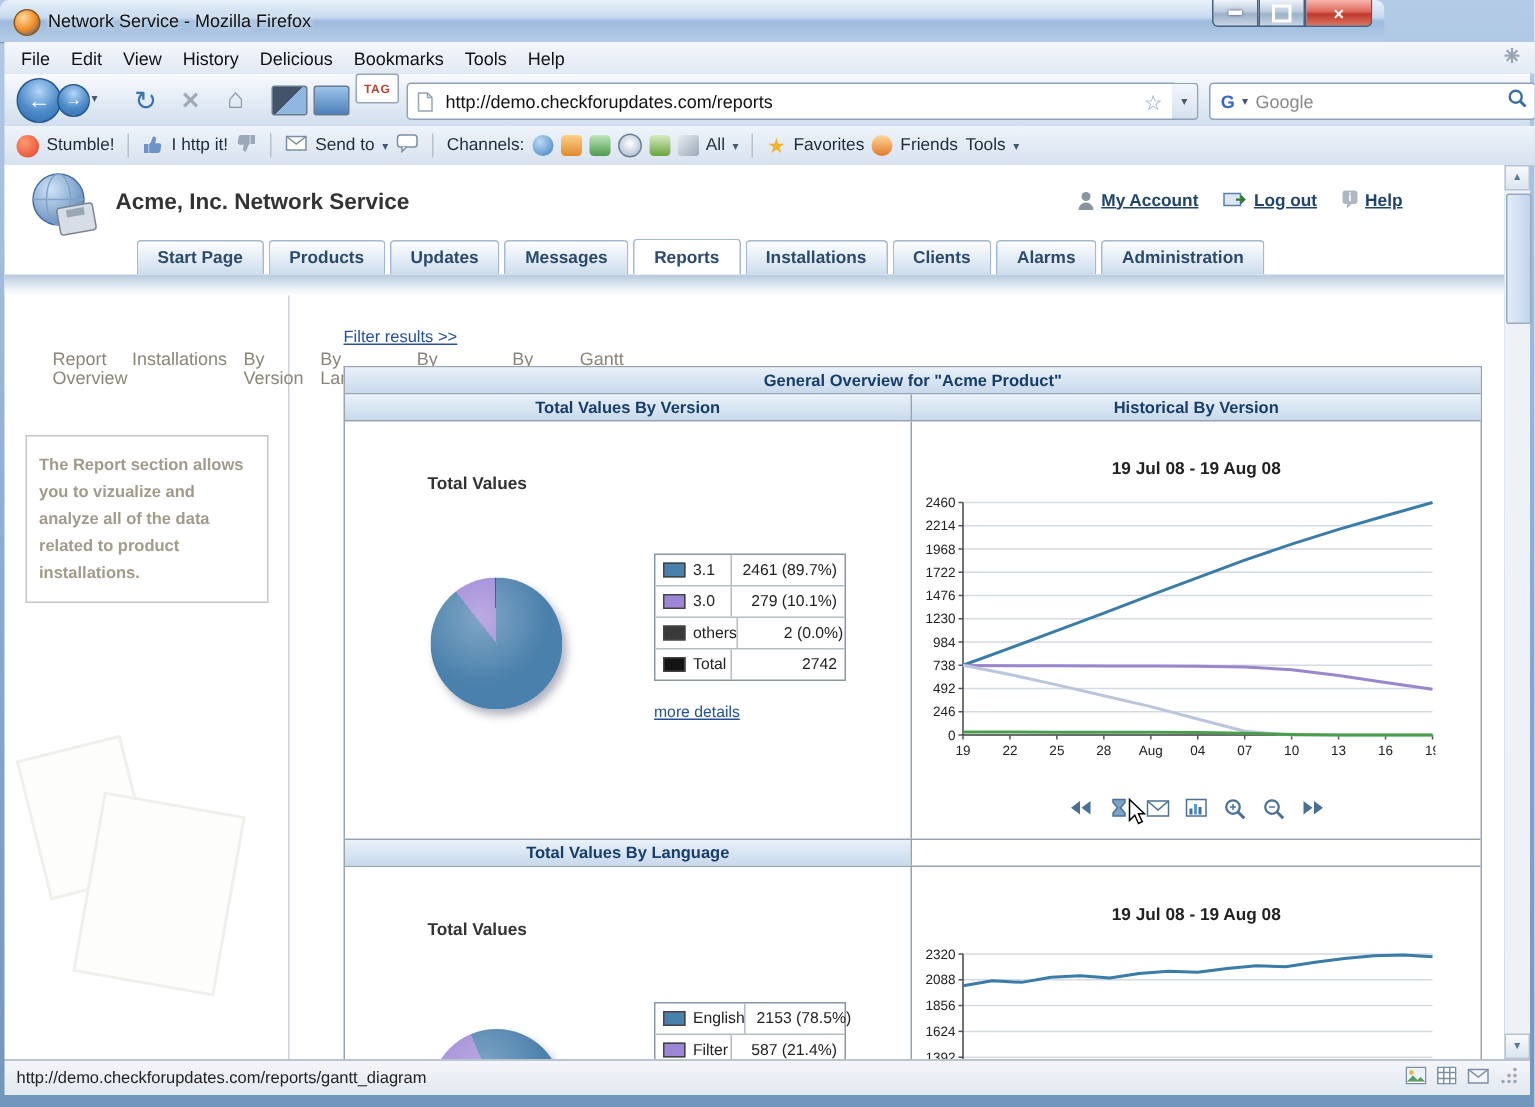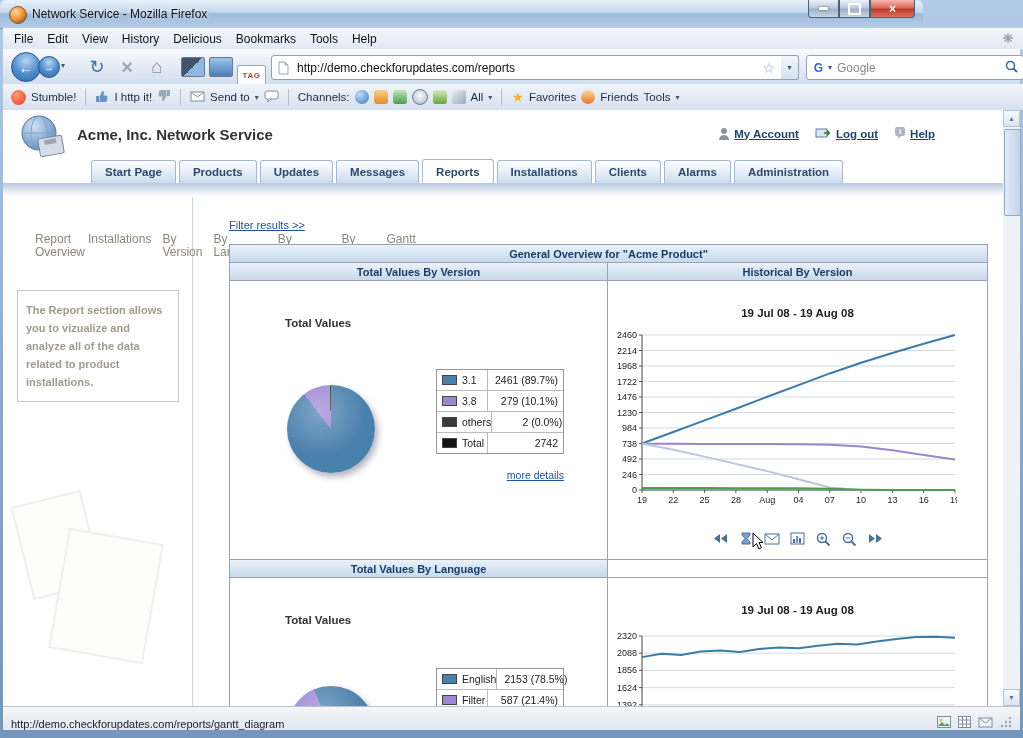--- a/index.html
+++ b/index.html
@@ -36,21 +36,21 @@
        background:radial-gradient(circle at 50% 28%,#b3d6f7,#4e8bc8 55%,#2c6bb0);border:1px solid #28578f;
        color:#fff;font-weight:bold;font-size:11px;display:flex;align-items:center;justify-content:center}
   .nav-dd{position:absolute;left:58px;top:12px;font-size:8px;color:#44586e}
   .nav-ic{position:absolute;top:6px;width:24px;height:24px;display:flex;align-items:center;justify-content:center;border-radius:3px}
   .reload{left:82px;color:#3b73ad;font-size:18px}
   .stop{left:112px;color:#a0aab6;font-size:20px;font-weight:bold}
   .home{left:142px;color:#8b95a2;font-size:19px}
   .thumb{position:absolute;top:8px;width:22px;height:18px;border:1px solid #6b7b8d;border-radius:2px}
   .t1{left:178px;background:linear-gradient(135deg,#42536a 50%,#90b7e1 50%)}
   .t2{left:206px;background:linear-gradient(180deg,#9cc4ec,#4d7fb8)}
-  .tagbox{position:absolute;left:234px;top:16px;width:27px;height:18px;border:1px solid #97a6b8;border-radius:2px;background:#fff;
+  .tagbox{position:absolute;left:234px;top:0;width:27px;height:18px;border:1px solid #97a6b8;border-radius:2px;background:#fff;
        font-size:8px;font-weight:bold;color:#b5432d;display:flex;align-items:center;justify-content:center;letter-spacing:.5px}
   .urlbox{position:absolute;left:268px;top:6px;width:510px;height:23px;background:#fff;border:1px solid #8fa2ba;
        border-radius:3px 0 0 3px;display:flex;align-items:center}
   .page-ic{margin:0 6px;display:flex}
   .url-input{flex:1;border:none;outline:none;font-size:12px;color:#111;font-family:inherit;background:transparent}
   .bm-star{margin-right:7px;color:#8aa4c4;font-size:14px}
   .url-dd{position:absolute;left:778px;top:6px;width:17px;height:23px;border:1px solid #8fa2ba;border-left:none;border-radius:0 3px 3px 0;
        background:linear-gradient(180deg,#f2f6fb,#d6e1ef);font-size:8px;color:#44586e;display:flex;align-items:center;justify-content:center}
   .searchbox{position:absolute;left:803px;top:6px;width:206px;height:23px;background:#fff;border:1px solid #8fa2ba;border-radius:3px;
        display:flex;align-items:center;padding:0 5px;gap:3px}
@@ -113,37 +113,37 @@
   .pie-title{position:absolute;left:55px;top:36px;font-size:11.5px;font-weight:bold;color:#333}
   .pt2{top:36px}
   .pie{position:absolute;left:57px;top:104px;width:88px;height:88px;border-radius:50%;box-shadow:3px 4px 6px rgba(40,40,80,.35)}
   .pie2{top:108px}
   .legend{position:absolute;left:206px;top:88px;width:128px;border:1px solid #8b97a6;background:#fff;box-sizing:border-box}
   .legend2{top:90px}
   .lrow{display:flex;align-items:center;height:20px;border-top:1px solid #b4bcc6;padding:0 5px;font-size:10.5px;color:#222}
   .lrow:first-child{border-top:none}
   .sw{width:13px;height:8px;border:1px solid #444;margin-right:5px;flex:0 0 auto}
   .lv{margin-left:auto;border-left:1px solid #b4bcc6;height:100%;display:flex;align-items:center;justify-content:flex-end;min-width:66px;padding-left:4px}
-  .more{position:absolute;left:206px;top:188px;width:128px;text-align:right;font-size:10.5px;color:#24509e;text-decoration:underline;cursor:pointer}
+  .more{position:absolute;left:206px;top:188px;width:128px;text-align:left;font-size:10.5px;color:#24509e;text-decoration:underline;cursor:pointer}
   .cdate{position:absolute;left:0;top:26px;width:100%;text-align:center;font-size:11.5px;font-weight:bold;color:#222}
   .linechart{position:absolute;left:0;top:50px}
   .lc2{top:54px}
   .ctoolbar{position:absolute;left:0;top:250px;width:100%;display:flex;justify-content:center;gap:9px}
   .cticon{width:17px;height:15px;display:flex;align-items:center;justify-content:center;cursor:pointer}
   .cursor{position:absolute;left:749px;top:422px;z-index:9}
   
   .scrollbar{position:absolute;left:1003px;top:110px;width:17px;height:596px;background:#eef1f5}
   .sb-btn{position:absolute;left:0;width:17px;height:17px;box-sizing:border-box;border:1px solid #b8c4d2;color:#5b7a9a;font-size:7px;
        background:linear-gradient(180deg,#f8fafc,#dbe4ef);display:flex;align-items:center;justify-content:center}
   .sb-up{top:0}.sb-down{bottom:0}
   .sb-thumb{position:absolute;left:1px;top:19px;width:15px;height:85px;border:1px solid #93a9c4;border-radius:2px;
        background:linear-gradient(90deg,#e3ecf7,#c2d4ea)}
   
   .statusbar{position:absolute;left:3px;top:706px;width:1017px;height:24px;box-sizing:border-box;
-       background:linear-gradient(180deg,#f4f6f9,#e2e8f0);border-top:1px solid #b9c3cf;display:flex;align-items:flex-end;padding:0 8px;
+       background:linear-gradient(180deg,#f4f6f9,#e2e8f0);border-top:1px solid #b9c3cf;display:flex;align-items:center;padding:0 8px;
        font-size:11px;color:#222}
   .status-icons{margin-left:auto;display:flex;gap:7px;align-items:center}
 </style>
 </head>
 <body>
 
 <div class="titlebar">
   <span class="fx-icon"></span>
   <span class="win-title">Network Service - Mozilla Firefox</span>
   <div class="winbtns">
@@ -344,21 +344,21 @@
           <span class="pie-title">Total Values</span>
           <div class="pie" style="background-image: radial-gradient(circle at 38% 30%, rgba(255, 255, 255, 0.3), rgba(255, 255, 255, 0) 55%), conic-gradient(from -38deg, rgb(157, 134, 214) 0deg, rgb(157, 134, 214) 36.36deg, rgb(58, 58, 58) 36.36deg, rgb(58, 58, 58) 37.44deg, rgb(74, 128, 172) 37.44deg, rgb(74, 128, 172) 360deg);"></div>
           <div class="legend">
             <div class="lrow">
               <span class="sw" style="background: rgb(74, 128, 172);"></span>
               <span>3.1</span>
               <span class="lv">2461 (89.7%)</span>
             </div>
             <div class="lrow">
               <span class="sw" style="background: rgb(157, 134, 214);"></span>
-              <span>3.8</span>
+              <span>3.0</span>
               <span class="lv">279 (10.1%)</span>
             </div>
             <div class="lrow">
               <span class="sw" style="background: rgb(58, 58, 58);"></span>
               <span>others</span>
               <span class="lv">2 (0.0%)</span>
             </div>
             <div class="lrow">
               <span class="sw" style="background: rgb(20, 20, 20);"></span>
               <span>Total</span>

